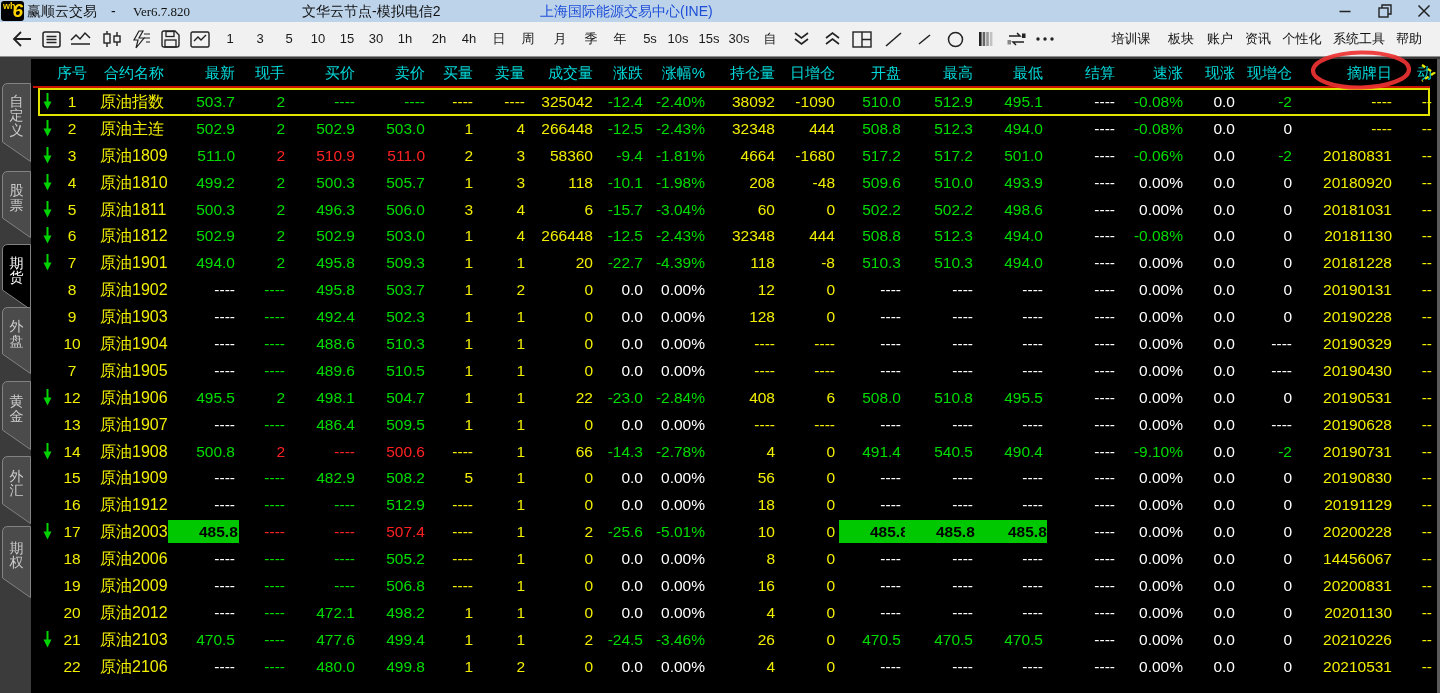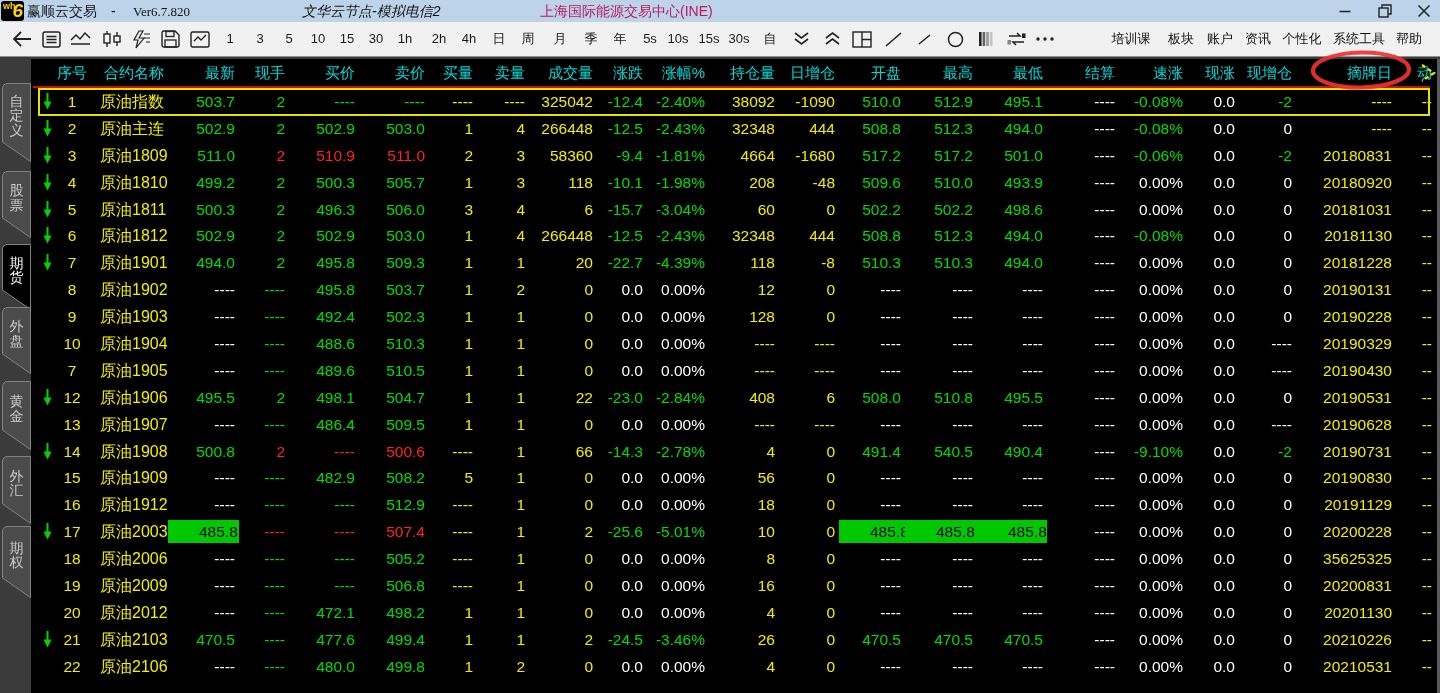--- a/index.html
+++ b/index.html
@@ -7,22 +7,22 @@
   body { font-family:"Liberation Sans", sans-serif; }
   .window { position:relative; width:1440px; height:693px; background:#000; }
 
   
   .titlebar { position:absolute; left:0; top:0; width:1440px; height:22px; background:#bcd3ea; }
   .logo { position:absolute; left:1px; top:1px; width:23px; height:20px; background:#000; border-radius:3px; overflow:hidden; }
   .logo .wh { position:absolute; left:2px; top:1px; color:#ffd400; font-size:9px; font-weight:bold; line-height:9px; }
   .logo .six { position:absolute; right:1px; top:-1px; color:#ffd400; font-size:19px; font-weight:bold; font-style:italic; line-height:21px; }
   .titlebar .t-app { position:absolute; left:27px; top:3px; font-size:14px; color:#111; }
   .titlebar .t-ver { position:absolute; left:133px; top:4px; font-size:13px; color:#111; font-family:"Liberation Serif",serif; }
-  .titlebar .t-node { position:absolute; left:302px; top:3px; font-size:14px; color:#111;font-style:italic; }
-  .titlebar .t-exch { position:absolute; left:540px; top:3px; font-size:14px; color:#be185d; }
+  .titlebar .t-node { position:absolute; left:302px; top:3px; font-size:14px; color:#111; }
+  .titlebar .t-exch { position:absolute; left:540px; top:3px; font-size:14px; color:#1d4ed8; }
   .winbtn { position:absolute; top:0; width:28px; height:22px; color:#222; }
   .winbtn svg { position:absolute; left:50%; top:50%; transform:translate(-50%,-50%); }
 
   
   .toolbar { position:absolute; left:0; top:22px; width:1440px; height:35px; background:#f1f1f1; border-bottom:1px solid #8f8f8f; }
   .tbicon { position:absolute; top:0; height:34px; display:flex; align-items:center; justify-content:center; }
   .period { position:absolute; top:0; height:34px; line-height:34px; font-size:13px; color:#1a1a1a; text-align:center; transform:translateX(-50%); white-space:nowrap; }
   .menuitem { position:absolute; top:0; height:34px; line-height:34px; font-size:13px; color:#111; text-align:center; transform:translateX(-50%); white-space:nowrap; }
 
   
@@ -45,21 +45,21 @@
   .sep { position:absolute; left:2px; top:27px; width:1397px; height:2px; background:#c81400; }
   .rowswrap { position:absolute; left:0; top:29px; width:1405px; }
   .trow { height:26.9px; }
   .cell { font-size:15.5px; text-align:right; padding-right:4px; line-height:27px; white-space:nowrap; }
   .cell.c-seq { text-align:center; padding-right:0; color:#f2ee00; }
   .cell.c-name { text-align:left; padding-left:11px; font-size:16px; color:#f2ee00; }
   .cell.g { color:#00dc00; }
   .cell.y { color:#f2ee00; }
   .cell.r { color:#ff2222; }
   .cell.w { color:#ffffff; }
-  .cell.k { color:#000; font-weight:normal;
+  .cell.k { color:#000; font-weight:bold;
     background:linear-gradient(to bottom, transparent 2px, #00c800 2px, #00c800 25px, transparent 25px);padding-left:31px; }
   .c-arrow { display:flex; align-items:center; justify-content:flex-end; padding-right:3px; }
 
   
   .selection { position:absolute; left:7px; top:29px; width:1392px; height:28px; border:2px solid #e3e300; pointer-events:none; }
 
   
   .chevmore { position:absolute; left:1390px; top:5px; pointer-events:none; }
 
   
@@ -766,21 +766,21 @@
             <span class="cell w c-chgpct">0.00%</span>
             <span class="cell y c-oi">8</span>
             <span class="cell y c-oichg">0</span>
             <span class="cell w c-open">----</span>
             <span class="cell w c-high">----</span>
             <span class="cell w c-low">----</span>
             <span class="cell w c-settle">----</span>
             <span class="cell w c-speed">0.00%</span>
             <span class="cell w c-nowup">0.0</span>
             <span class="cell w c-nowoi">0</span>
-            <span class="cell y c-delist">35625325</span>
+            <span class="cell y c-delist">14456067</span>
             <span class="cell y c-extra">--</span>
           </div>
           <div class="trow grid-row">
             <span class="cell c-arrow"></span>
             <span class="cell c-seq">19</span>
             <span class="cell c-name">原油2009</span>
             <span class="cell w c-last">----</span>
             <span class="cell g c-lastvol">----</span>
             <span class="cell g c-bid">----</span>
             <span class="cell g c-ask">506.8</span>

